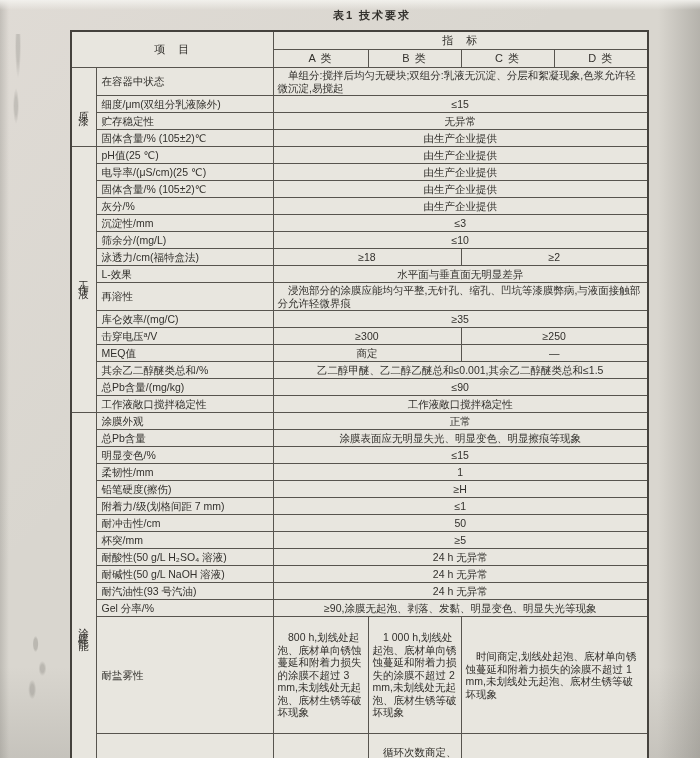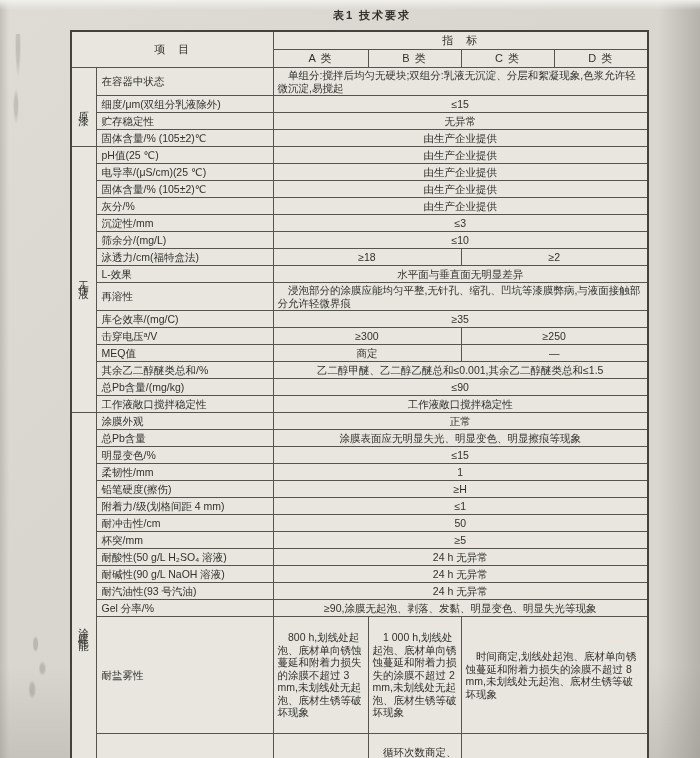--- a/index.html
+++ b/index.html
@@ -188,52 +188,52 @@
       </tr>
       <tr>
         <td class="label-cell">柔韧性/mm</td>
         <td colspan="4" class="value-cell">1</td>
       </tr>
       <tr>
         <td class="label-cell">铅笔硬度(擦伤)</td>
         <td colspan="4" class="value-cell">≥H</td>
       </tr>
       <tr>
-        <td class="label-cell">附着力/级(划格间距 4 mm)</td>
+        <td class="label-cell">附着力/级(划格间距 7 mm)</td>
         <td colspan="4" class="value-cell">≤1</td>
       </tr>
       <tr>
         <td class="label-cell">耐冲击性/cm</td>
         <td colspan="4" class="value-cell">50</td>
       </tr>
       <tr>
         <td class="label-cell">杯突/mm</td>
         <td colspan="4" class="value-cell">≥5</td>
       </tr>
       <tr>
         <td class="label-cell">耐酸性(50 g/L H₂SO₄ 溶液)</td>
         <td colspan="4" class="value-cell">24 h 无异常</td>
       </tr>
       <tr>
-        <td class="label-cell">耐碱性(90 g/L NaOH 溶液)</td>
+        <td class="label-cell">耐碱性(50 g/L NaOH 溶液)</td>
         <td colspan="4" class="value-cell">24 h 无异常</td>
       </tr>
       <tr>
         <td class="label-cell">耐汽油性(93 号汽油)</td>
         <td colspan="4" class="value-cell">24 h 无异常</td>
       </tr>
       <tr>
         <td class="label-cell">Gel 分率/%</td>
         <td colspan="4" class="value-cell">≥90,涂膜无起泡、剥落、发黏、明显变色、明显失光等现象</td>
       </tr>
       <tr>
         <td class="label-cell">耐盐雾性</td>
         <td colspan="1" class="value-cell left">800 h,划线处起泡、底材单向锈蚀蔓延和附着力损失的涂膜不超过 3 mm,未划线处无起泡、底材生锈等破坏现象</td>
         <td colspan="1" class="value-cell left">1 000 h,划线处起泡、底材单向锈蚀蔓延和附着力损失的涂膜不超过 2 mm,未划线处无起泡、底材生锈等破坏现象</td>
-        <td colspan="2" class="value-cell left">时间商定,划线处起泡、底材单向锈蚀蔓延和附着力损失的涂膜不超过 8 mm,未划线处无起泡、底材生锈等破坏现象</td>
+        <td colspan="2" class="value-cell left">时间商定,划线处起泡、底材单向锈蚀蔓延和附着力损失的涂膜不超过 1 mm,未划线处无起泡、底材生锈等破坏现象</td>
       </tr>
       <tr>
         <td class="label-cell">循环腐蚀交变试验ᵇ</td>
         <td colspan="1" class="value-cell">—</td>
         <td colspan="1" class="value-cell left">循环次数商定、划线处起泡、底材单向锈蚀蔓延和附着力损失的涂膜不超过 2 mm,未划线处无起泡、底材生锈等破坏现象</td>
         <td colspan="2" class="value-cell">—</td>
       </tr>
     </tbody>
 </table>
 

